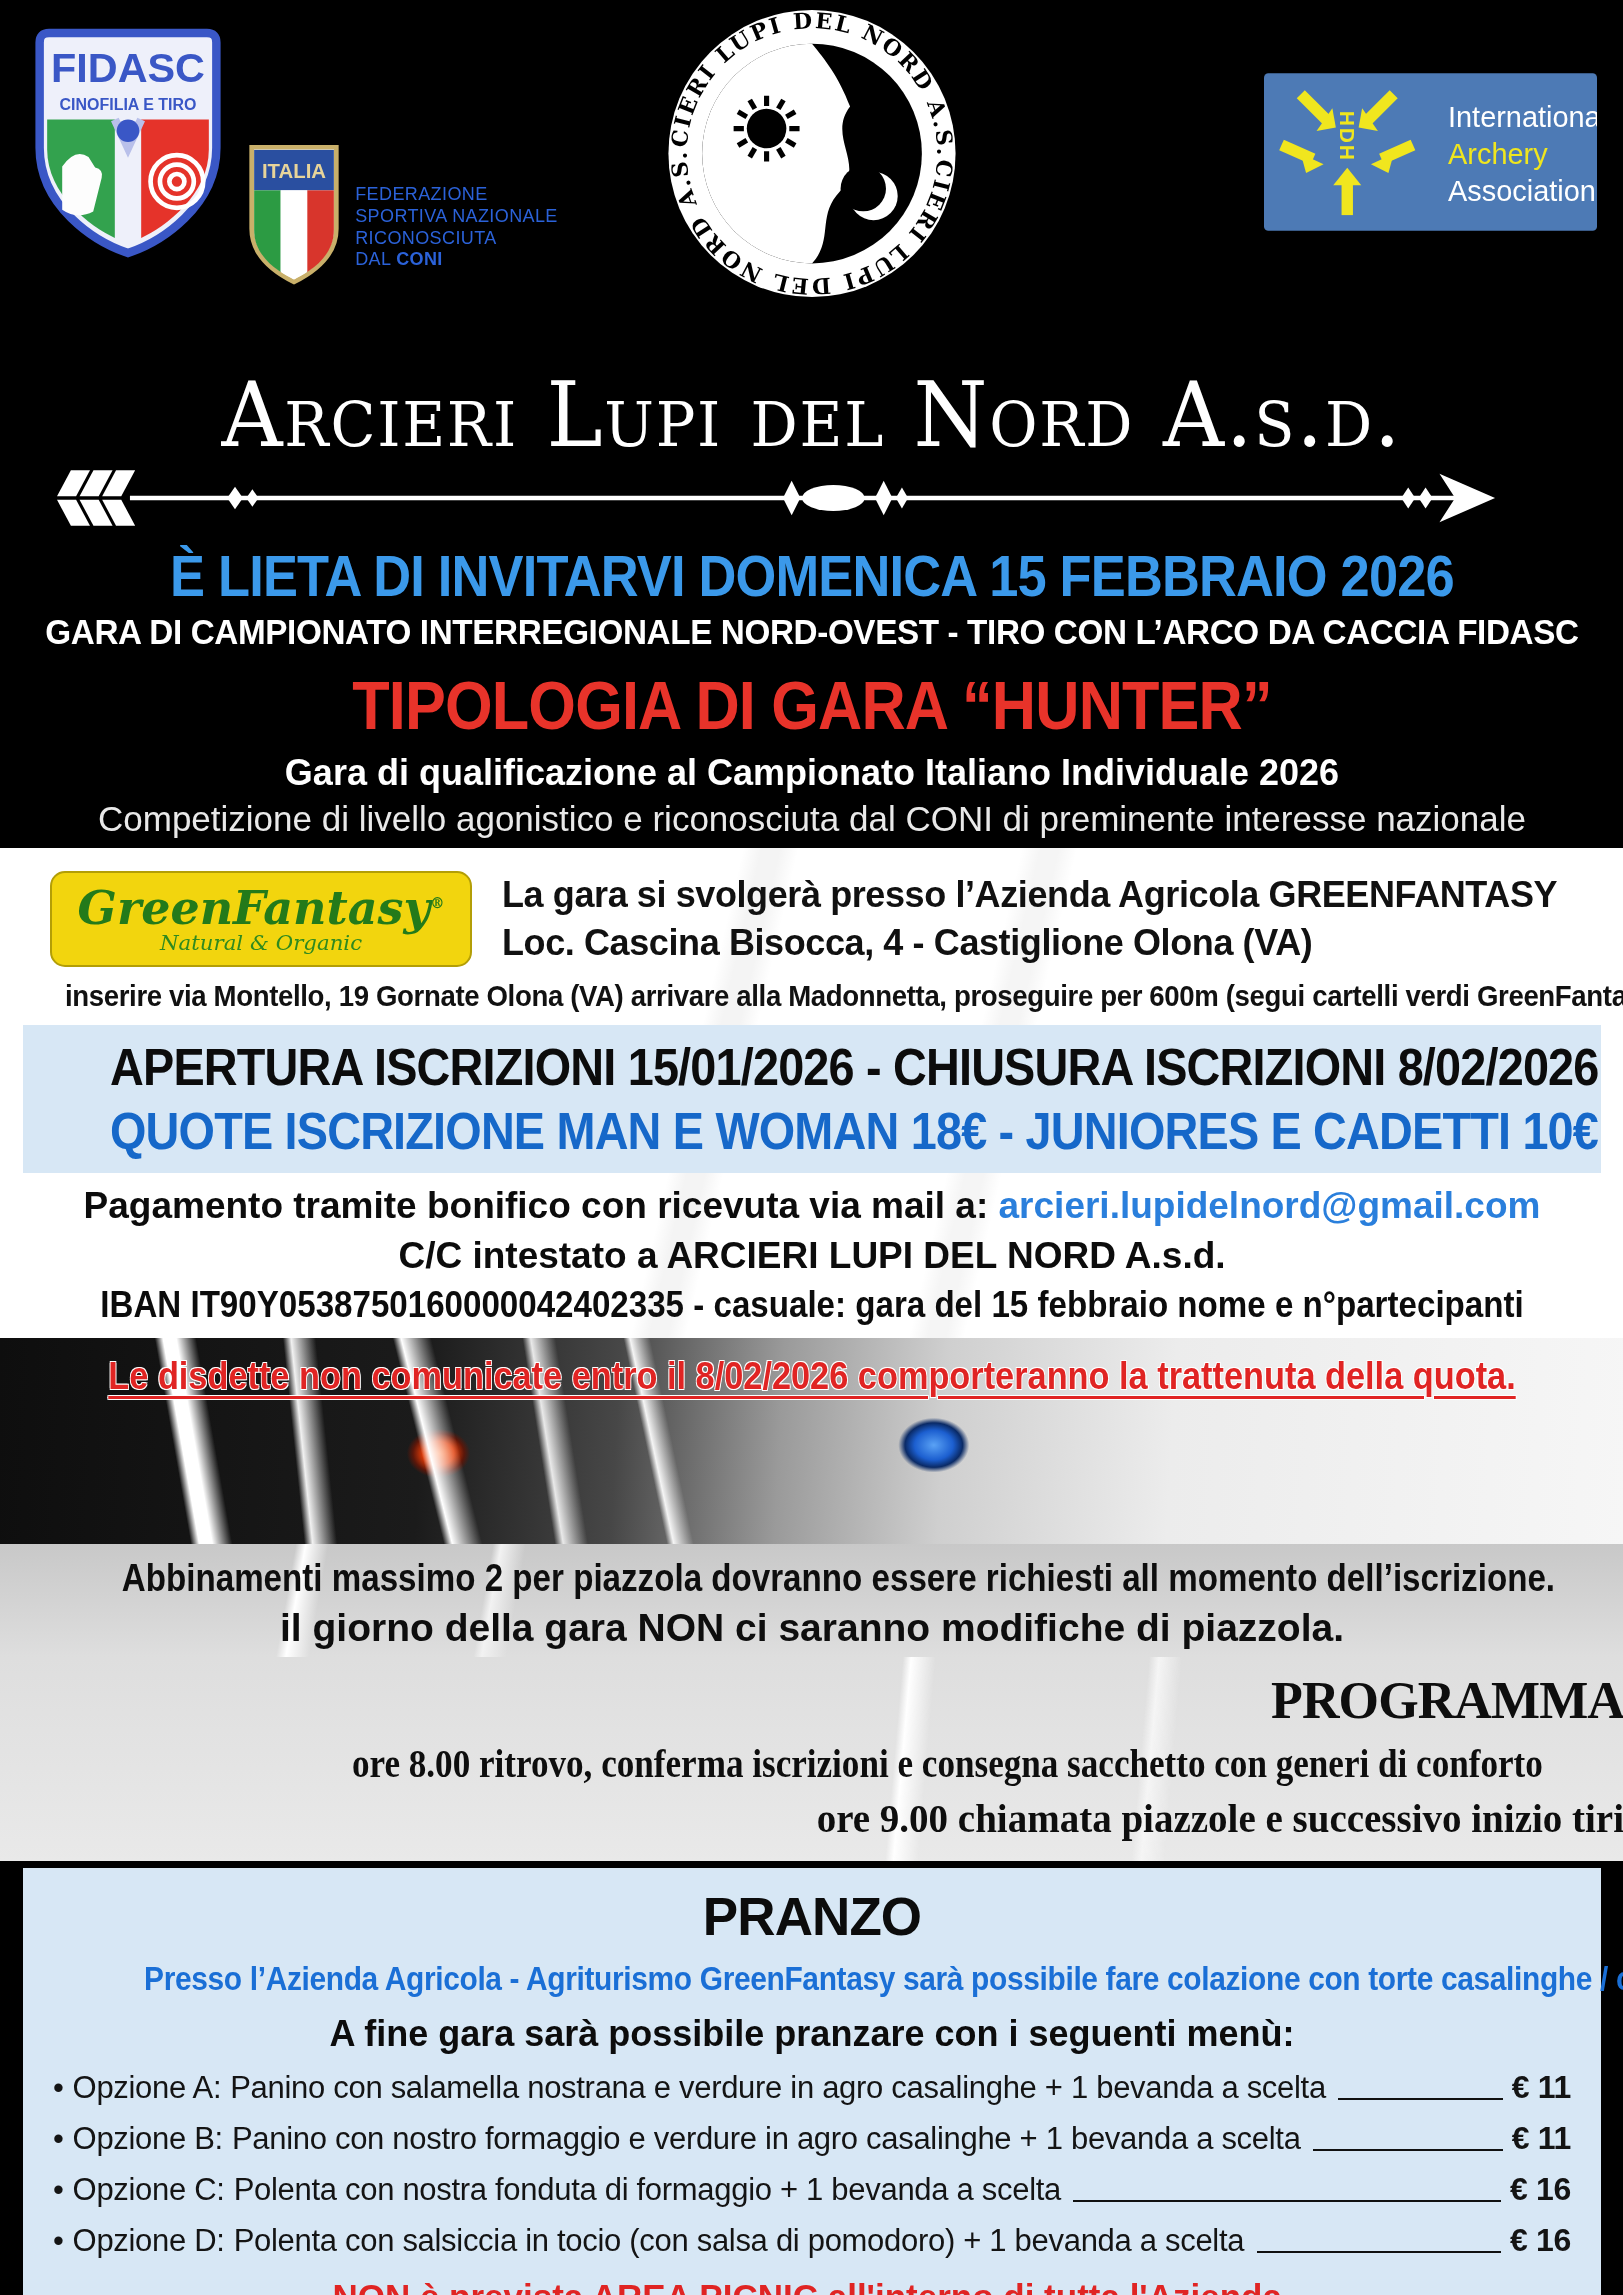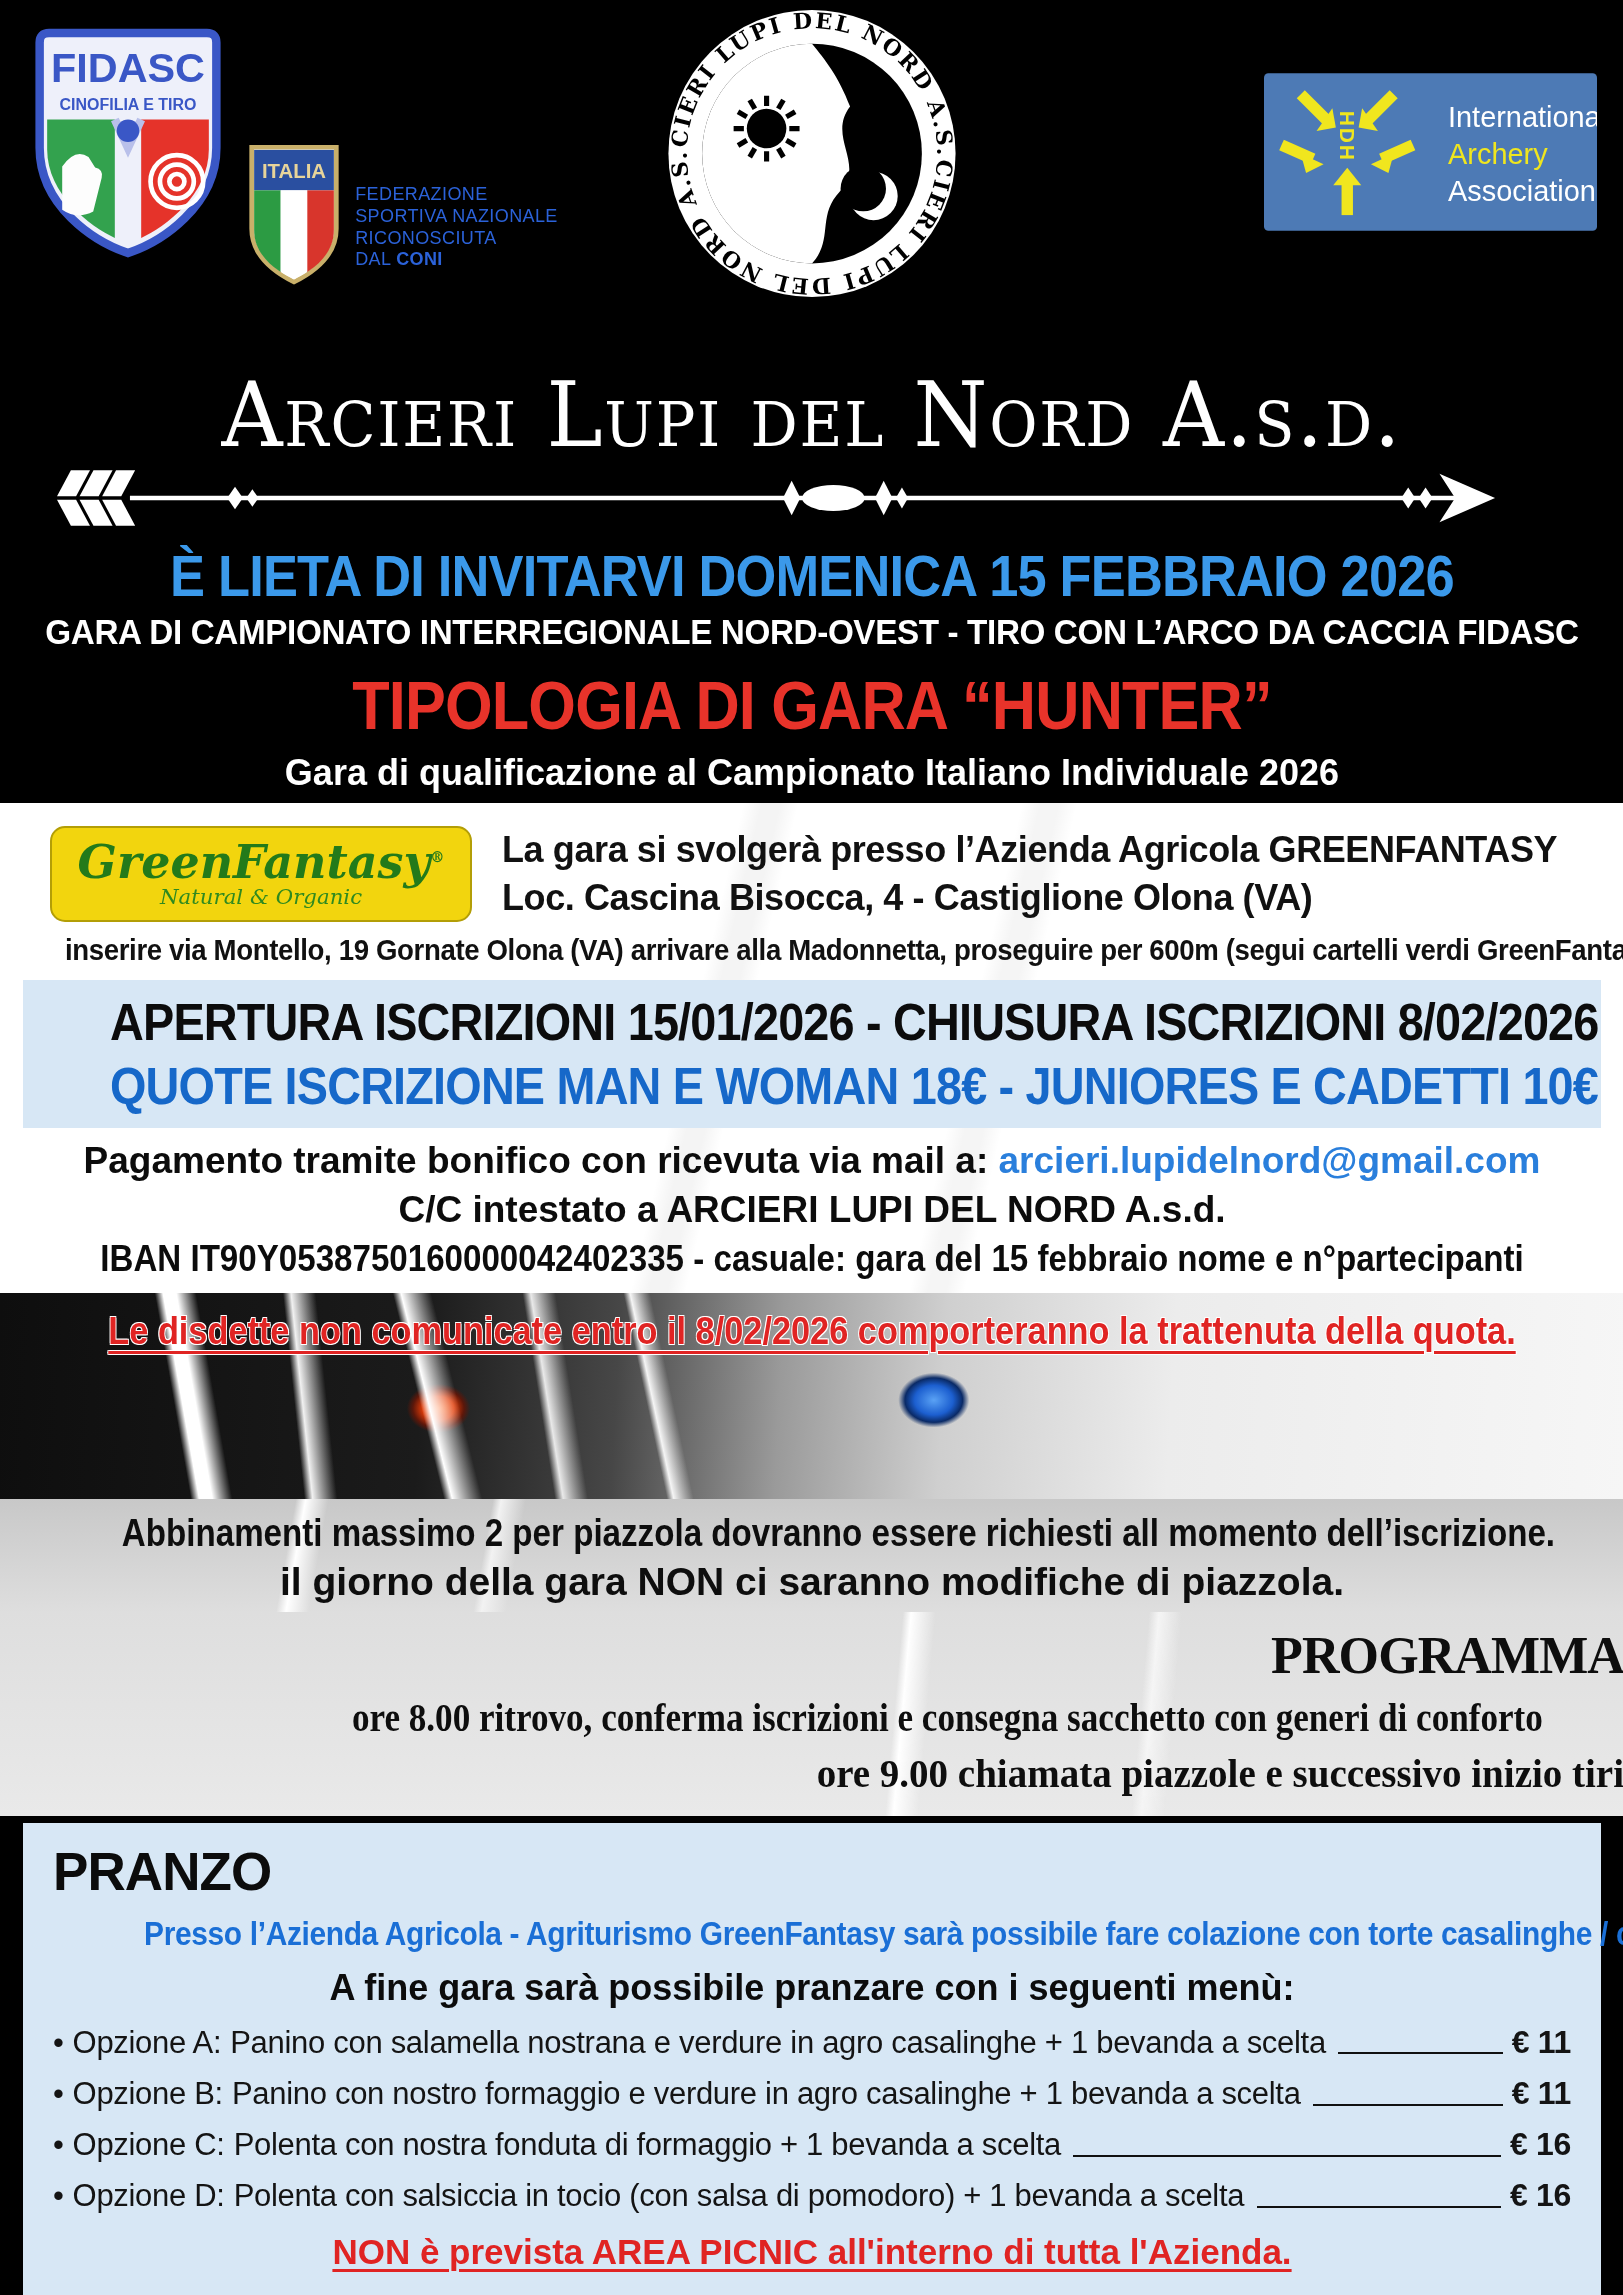--- a/index.html
+++ b/index.html
@@ -66,21 +66,21 @@
          background-image:linear-gradient(100deg, rgba(255,255,255,0) 18%, #fff 18.6%, rgba(255,255,255,0) 20%, rgba(255,255,255,0) 30%, #f2f2f2 30.5%, rgba(255,255,255,0) 32%),linear-gradient(180deg,#c8c8c8,#dedede);}
   .rules .r1{font-size:39px;white-space:nowrap;}
   .rules .r2{font-size:39px;margin-top:5.3px;}
   .program{background:linear-gradient(180deg,#dedede,#e9e9e9);text-align:right;color:#0e0e0e;font-weight:bold;padding:14.2px 0 19.6px;
          background-image:linear-gradient(95deg, rgba(255,255,255,0) 55%, #fff 55.5%, rgba(255,255,255,0) 57%, rgba(255,255,255,0) 70%, #f5f5f5 70.6%, rgba(255,255,255,0) 72%),linear-gradient(180deg,#dedede,#e9e9e9);font-family:Liberation Serif, serif;}
   .program .ph{font-size:52px;letter-spacing:-0.9px;}
   .program .pl{font-size:39px;margin-top:10.7px;white-space:nowrap;}
 
   
   .lunch{background:#d7e7f5;margin:7.1px 23px 0;padding:18px 30px 23px;}
-  .lunch .lh{text-align:left;color:#0c0c0c;font-weight:bold;font-size:53px;letter-spacing:-0.9px;}
+  .lunch .lh{text-align:center;color:#0c0c0c;font-weight:bold;font-size:53px;letter-spacing:-0.9px;}
   .lunch .lb{text-align:center;color:#1a6fd6;font-weight:bold;font-size:34px;white-space:nowrap;margin-top:12.4px;letter-spacing:-0.4px;}
   .lunch .li{text-align:center;color:#0c0c0c;font-weight:bold;font-size:36px;margin-top:14.2px;}
   .opt{display:flex;align-items:flex-end;color:#141414;font-size:31px;margin-top:14.2px;letter-spacing:-0.3px;}
   .opt .ob{flex:none;margin-right:9px;}
   .opt .ol{flex:none;margin-right:9px;}
   .opt .ot{flex:none;}
   .opt .fill{flex:1;border-bottom:2.7px solid #111;margin:0 9px 6.2px 12.4px;min-width:36px;}
   .opt .op{flex:none;font-weight:bold;font-size:32px;}
   .picnic{text-align:center;color:#e02423;font-weight:bold;font-size:35px;margin-top:18px;
       text-decoration:underline;text-decoration-thickness:2.7px;text-underline-offset:5.3px;}
@@ -215,20 +215,21 @@
             <path d="M1568,38 l8,-12 l8,12 l-8,12 Z"></path>
           <path d="M1656,38 L1592,10 L1610,38 L1592,66 Z"></path>
         </g>
       </svg>
     </div>
 
     <div class="h-invite cx92">È LIETA DI INVITARVI DOMENICA 15 FEBBRAIO 2026</div>
     <div class="h-comp cx95">GARA DI CAMPIONATO INTERREGIONALE NORD-OVEST - TIRO CON L’ARCO DA CACCIA FIDASC</div>
     <div class="h-tipo cx90">TIPOLOGIA DI GARA “HUNTER”</div>
     <div class="h-qualif">Gara di qualificazione al Campionato Italiano Individuale 2026</div>
+    <div class="h-coni">Competizione di livello agonistico e riconosciuta dal CONI di preminente interesse nazionale</div>
   </div>
 
   <div class="mid">
 
     <div class="gf-row">
       <div class="gf-logo">
         <div class="gf-name"><span>GreenFantasy</span><sup>®</sup></div>
         <div class="gf-sub">Natural &amp; Organic</div>
       </div>
       <div class="gf-text">

